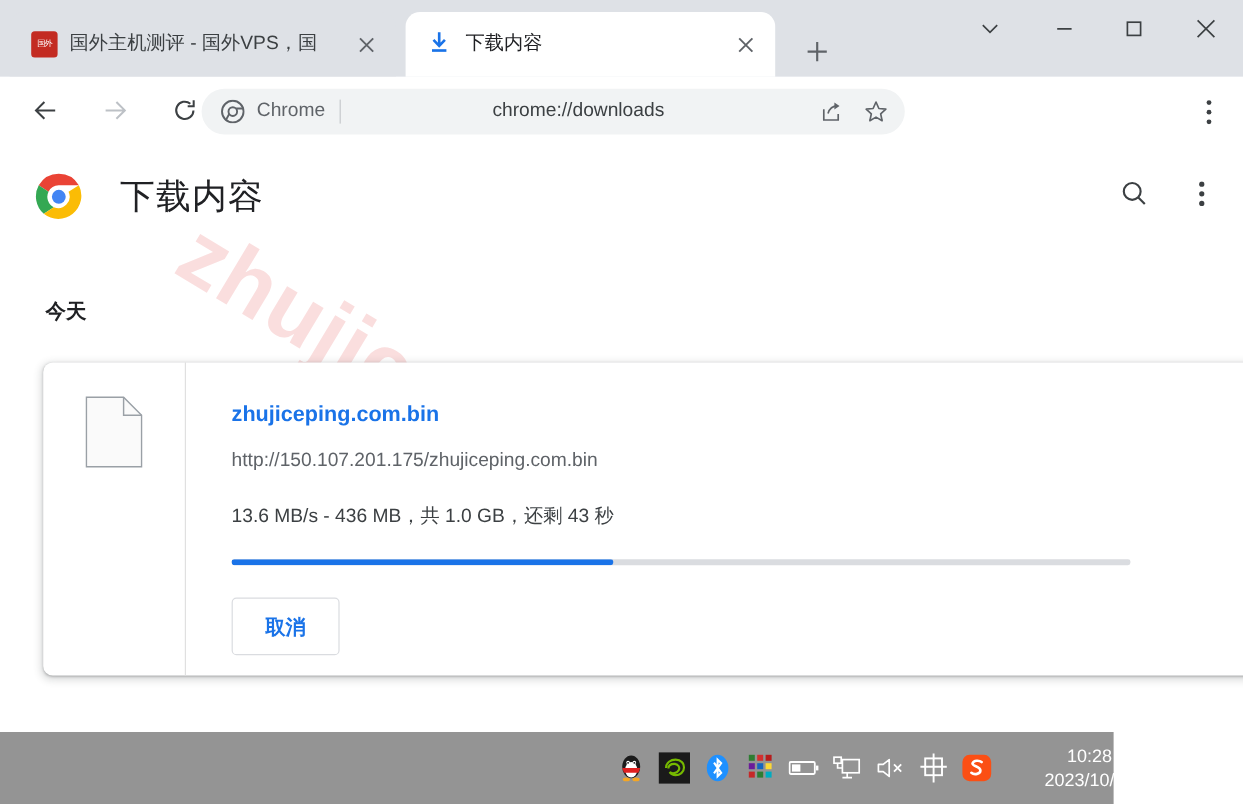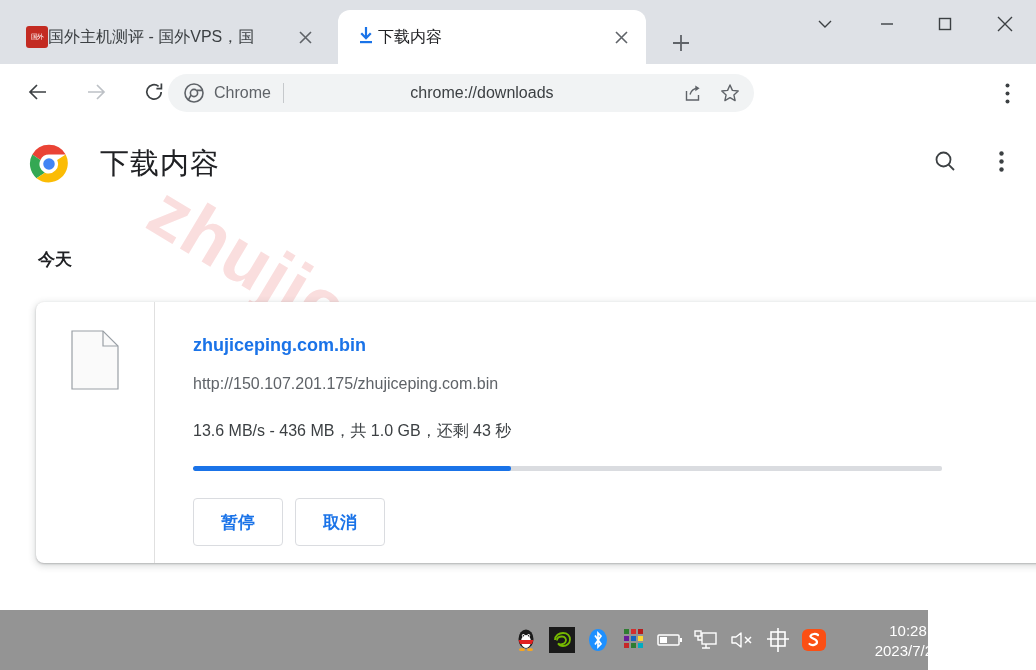--- a/index.html
+++ b/index.html
@@ -10,21 +10,21 @@
   }
   #root { position: relative; width: 1036px; height: 670px; }
 
   
   .tabstrip {
     position: absolute; left: 0; top: 0; width: 1036px; height: 64px;
     background: #dee1e6;
   }
   .tab {
     position: absolute; top: 10px; height: 54px;
-    display: flex; align-items: center; 
+    display: flex; align-items: center; gap: 10px;
     padding: 0 12px 0 18px;
     border-radius: 12px 12px 0 0;
   }
   .tab.inactive { left: 8px; width: 322px; background: #dee1e6; }
   .tab.active {
     left: 338px; width: 308px; background: #ffffff;
     box-shadow: 0 0 0 0 rgba(0,0,0,0);
   }
   .tab-favicon { width: 22px; height: 22px; flex: 0 0 22px; position: relative; }
   .fav-red {
@@ -350,21 +350,20 @@
         </span>
       </div>
       <div class="dl-body">
         <div class="dl-name">zhujiceping.com.bin</div>
         <div class="dl-url">http://150.107.201.175/zhujiceping.com.bin</div>
         <div class="dl-status">13.6 MB/s - 436 MB，共 1.0 GB，还剩 43 秒</div>
         <div class="progress-track">
           <div class="progress-fill" id="progress-fill" style="width: 42.5%;"></div>
         </div>
         <div class="dl-buttons">
-          <div class="dl-btn">暂停</div>
           <div class="dl-btn">取消</div>
         </div>
       </div>
     </div>
   </div>
 
   <div class="taskbar">
     <div class="tray">
 
       <span class="tray-item">
@@ -444,21 +443,21 @@
       <span class="tray-item">
         <svg class="sogou-icon" viewBox="0 0 28 26" aria-hidden="true">
           <rect x="2" y="2" width="24" height="22" rx="6" fill="#fb4f14"></rect>
           <path d="M18 8 C16 6.5 11.5 6.5 10.5 9 C9.5 11.5 17 11.5 17 15 C17 18 12 19 9.5 17" stroke="#ffffff" stroke-width="2.2" fill="none" stroke-linecap="round"></path>
         </svg>
       </span>
     </div>
 
     <div class="clock">
       <div class="clock-time">10:28</div>
-      <div class="clock-date">2023/7/21</div>
+      <div class="clock-date">2023/10/21</div>
     </div>
 
     <span class="notif">
       <svg width="28" height="26" viewBox="0 0 28 26" aria-hidden="true">
         <path d="M2 2 L26 2 L26 18 L17 18 L13 24 L13 18 L2 18 Z" stroke="#ffffff" stroke-width="1.5" fill="none" stroke-linejoin="round"></path>
       </svg>
     </span>
   </div>
 
 </div>

